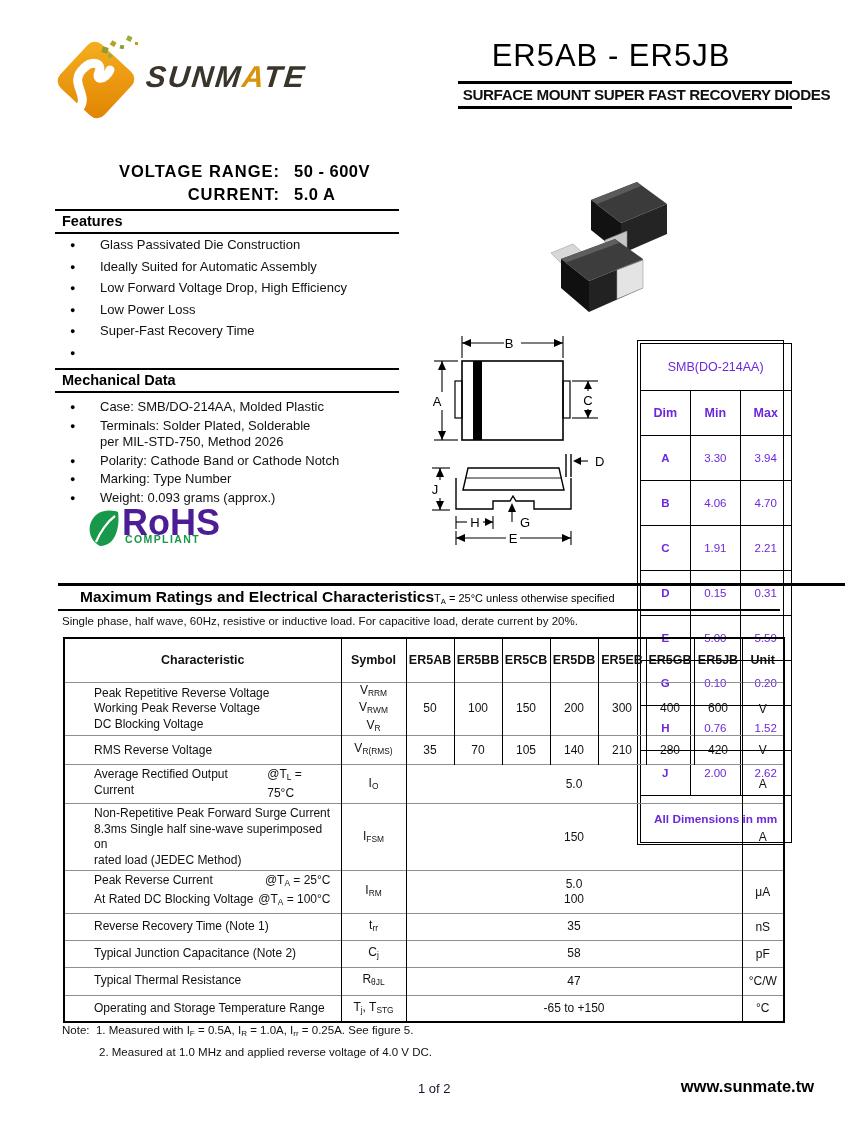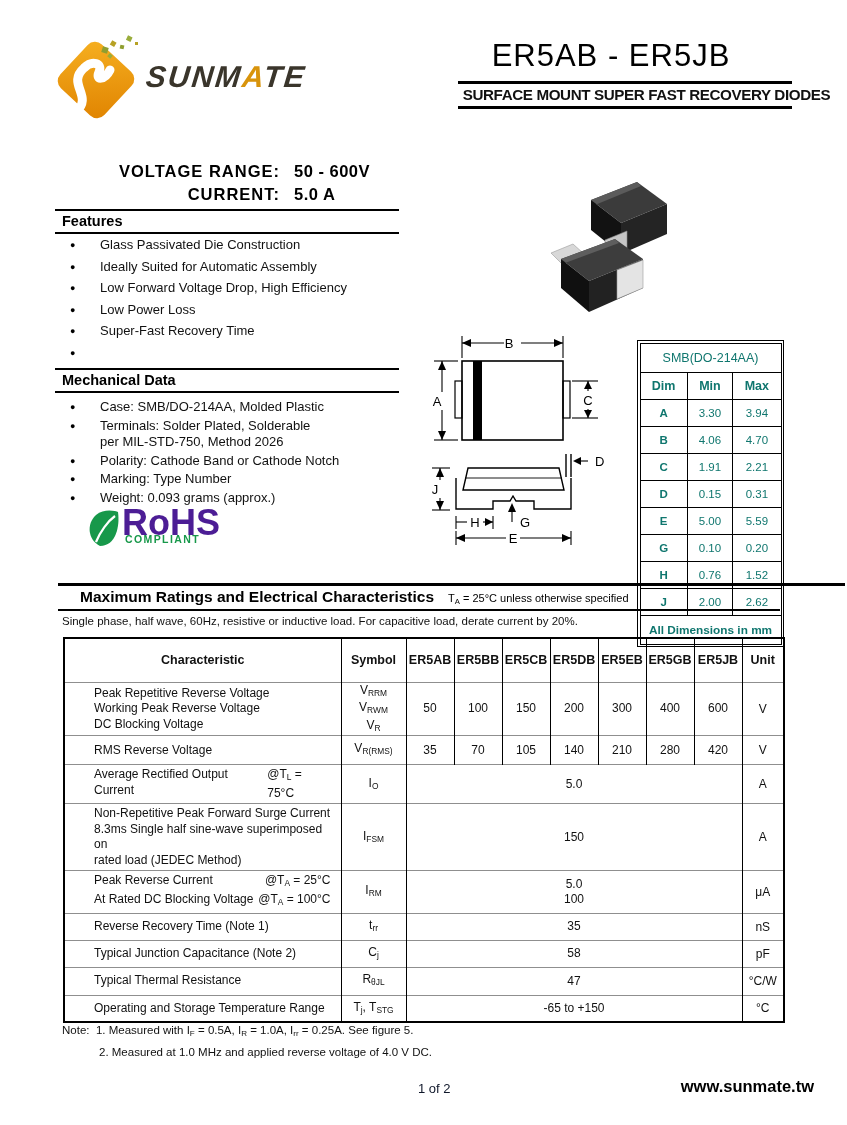--- a/index.html
+++ b/index.html
@@ -38,31 +38,31 @@
   .rohs-sub{position:absolute;left:125px;top:533px;font-size:10.5px;font-weight:bold;color:#17984a;letter-spacing:1.4px;}
 
   
   .photo{position:absolute;left:533px;top:160px;}
   .pkg{position:absolute;left:420px;top:328px;}
   .pkg text{font-size:13px;font-family:"Liberation Sans",sans-serif;fill:#000;}
 
   
   .dim-wrap{position:absolute;left:637px;top:340px;width:142px;border:1.5px solid #000;padding:1.5px;background:#fff;}
   .dim-table{border-collapse:collapse;width:100%;border:1.2px solid #000;}
-  .dim-table td{border:1px solid #000;text-align:center;font-size:11.5px;height:18px;padding:4px;color:#0f766e;}
+  .dim-table td{border:1px solid #000;text-align:center;font-size:11.5px;height:18px;padding:13px;color:#6d28d9;}
   .dim-table .ttl td{font-size:12.5px;height:20px;}
   .dim-table .hdr td{font-weight:bold;font-size:12.5px;}
   .dim-table .dimletter{font-weight:bold;}
   .dim-table .ftr td{font-weight:bold;font-size:11.8px;height:20px;}
 
   
   .mr-topline{position:absolute;left:58px;top:583px;width:787px;height:2.5px;background:#000;}
   .mr-head{position:absolute;left:80px;top:588px;display:flex;align-items:baseline;color:#000;}
   .mr-head .big{font-size:15.5px;font-weight:bold;}
-  .mr-head .cond{font-size:11px;margin-left:14px;}
+  .mr-head .cond{font-size:11px;}
   .mr-underline{position:absolute;left:58px;top:609px;width:722px;height:1.5px;background:#000;}
   .mr-note{position:absolute;left:62px;top:615px;font-size:11.5px;color:#111;}
 
   .ratings-table{position:absolute;left:63px;top:637px;border-collapse:collapse;table-layout:fixed;
                  width:720px;border:2px solid #000;}
   .ratings-table th,.ratings-table td{border-left:1px solid #000;border-top:1px solid #8f8f8f;
                  font-size:12px;padding:0;color:#111;vertical-align:middle;}
   .ratings-table th{font-weight:bold;font-size:12.5px;text-align:center;}
   .c-char .char-wrap{display:flex;flex-direction:column;justify-content:center;padding:2px 8px 2px 8px;margin-left:21px;}
   .char-line{display:flex;justify-content:space-between;line-height:15.5px;}

